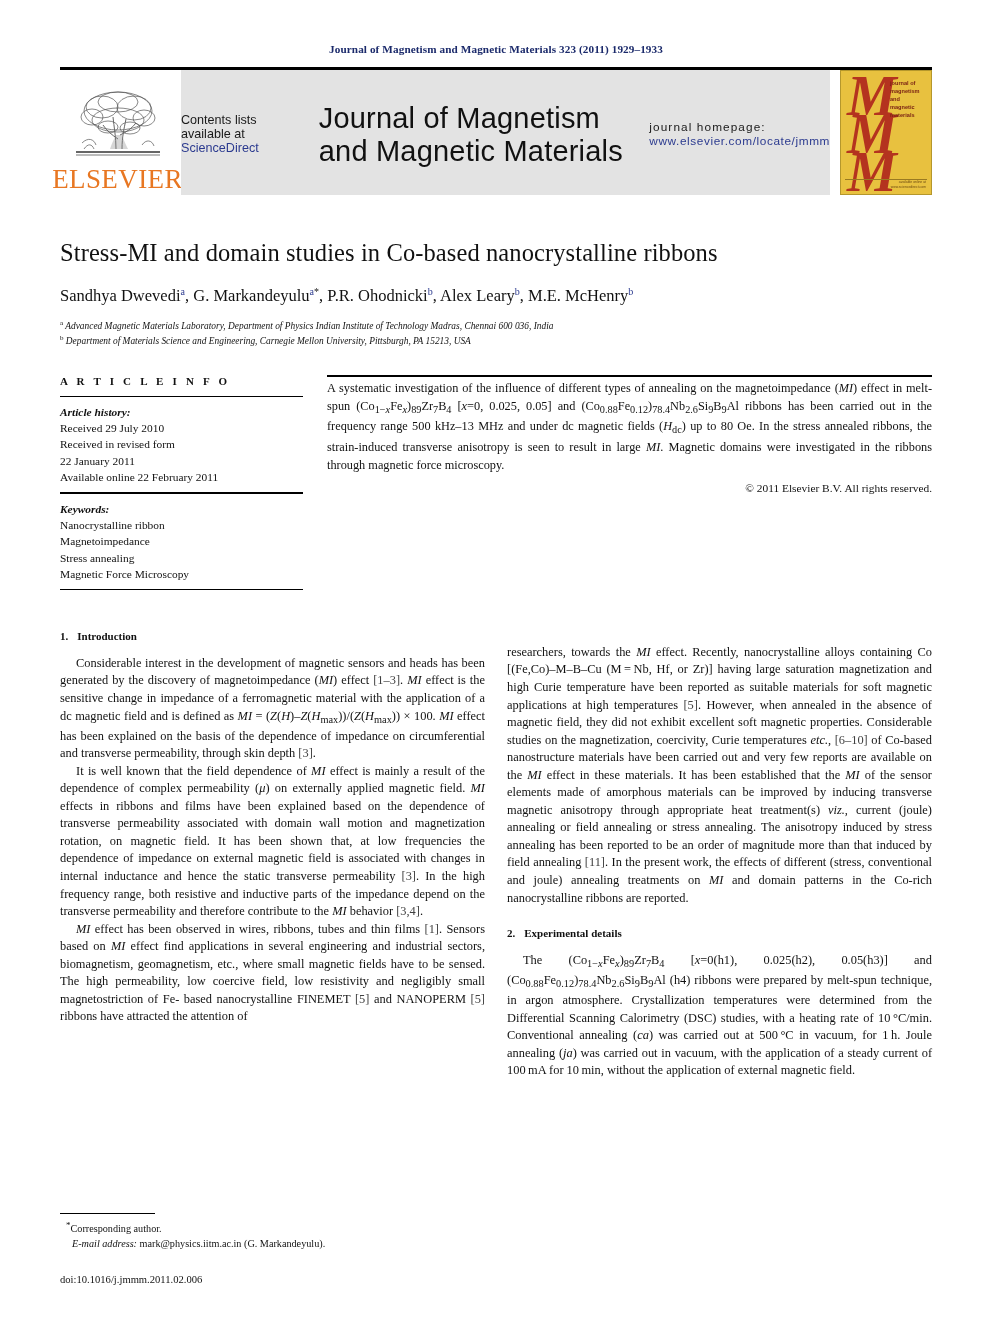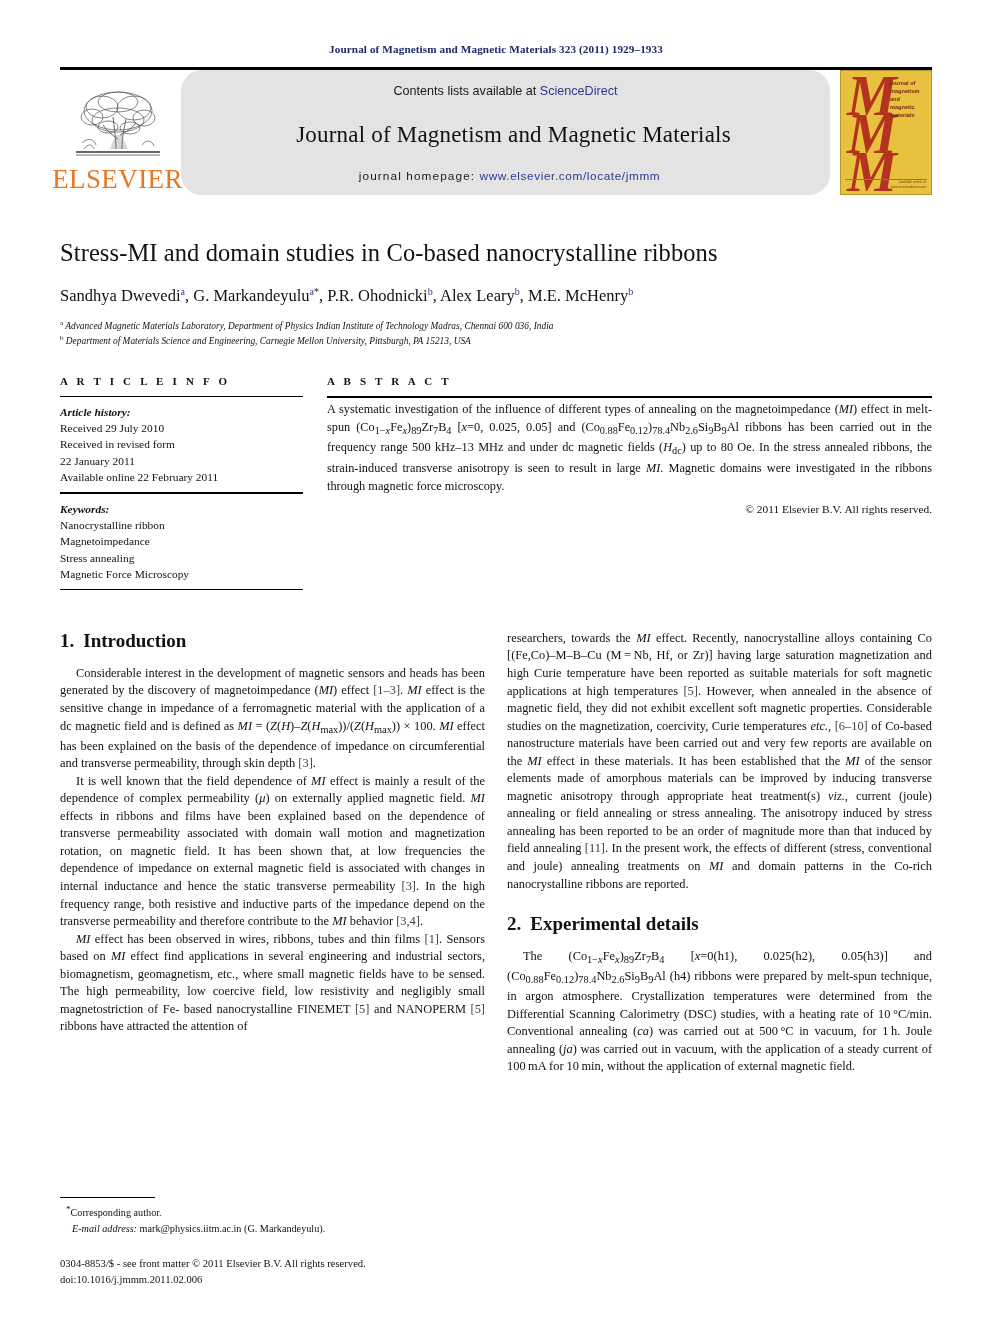--- a/index.html
+++ b/index.html
@@ -52,37 +52,36 @@
     letter-spacing: 0.4px;
     color: #E87722;
     font-weight: normal;
     line-height: 1;
     margin-top: 1px;
   }
   .banner {
     flex: 1 1 auto;
     background: #e3e3e3;
     display: flex;
-    flex-direction: column;
+    flex-direction: row;
     justify-content: space-between;
     align-items: center;
     padding: 14px 0 12px 0;
     margin-left: 6px;
     margin-right: 10px;
-    border-radius: 21px;
   }
   .banner-top {
     font-family: "Liberation Sans", sans-serif;
     font-size: 12.6px;
     color: #1a1a1a;
   }
   .banner-top .sd { color: #2b3a8f; }
   .banner-title {
-    font-family: Liberation Serif, serif;
-    font-size: 23px;
+    font-family: Liberation Sans, sans-serif;
+    font-size: 29px;
     color: #111;
     letter-spacing: 0.2px;
     margin: 6px 0 4px 16px;
   }
   .banner-bottom {
     font-family: "Liberation Sans", sans-serif;
     font-size: 11.8px;
     color: #1a1a1a;
     letter-spacing: 1.1px;
     padding-left: 8px;
@@ -192,25 +191,25 @@
     color: #111;
   }
 
   
   .body-cols {
     margin-top: 40px;
     display: flex;
     gap: 22px;
   }
   .bcol { width: 425px; flex: 0 0 425px; position: relative; }
-  .bcol.right { flex: 1 1 auto; width: auto; }
+  .bcol.right { flex: 1 1 auto; width: auto; margin-top: 14px; }
 
   h2.num-head {
     font-family: "Liberation Serif", serif;
-    font-size: 19px;
+    font-size: 11px;
     font-weight: bold;
     margin: 0 0 13px 0;
     color: #111;
   }
   h2.num-head .n { margin-right: 9px; }
 
   p.para {
     margin: 0;
     font-size: 12.4px;
     line-height: 1.415;
@@ -349,21 +348,20 @@
         <div class="lbl">Keywords:</div>
         <div>Nanocrystalline ribbon</div>
         <div>Magnetoimpedance</div>
         <div>Stress annealing</div>
         <div>Magnetic Force Microscopy</div>
       </div>
       <div class="rule-thin"></div>
     </div>
 
     <div class="col-abs">
-      <div class="sec-head">A B S T R A C T</div>
       <div class="rule-thick"></div>
       <div class="abstract-body">A systematic investigation of the influence of different types of annealing on the magnetoimpedance (<i>MI</i>) effect in melt-spun (Co<sub>1−<i>x</i></sub>Fe<sub><i>x</i></sub>)<sub>89</sub>Zr<sub>7</sub>B<sub>4</sub> [<i>x</i>=0, 0.025, 0.05] and (Co<sub>0.88</sub>Fe<sub>0.12</sub>)<sub>78.4</sub>Nb<sub>2.6</sub>Si<sub>9</sub>B<sub>9</sub>Al ribbons has been carried out in the frequency range 500 kHz–13 MHz and under dc magnetic fields (<i>H</i><sub>dc</sub>) up to 80 Oe. In the stress annealed ribbons, the strain-induced transverse anisotropy is seen to result in large <i>MI</i>. Magnetic domains were investigated in the ribbons through magnetic force microscopy.</div>
       <div class="copyright">© 2011 Elsevier B.V. All rights reserved.</div>
     </div>
   </div>
 
   <div class="body-cols">
 
     <div class="bcol left">
       <h2 class="num-head">
@@ -388,18 +386,17 @@
 
       <p class="para">The (Co<sub>1−<i>x</i></sub>Fe<sub><i>x</i></sub>)<sub>89</sub>Zr<sub>7</sub>B<sub>4</sub> [<i>x</i>=0(h1), 0.025(h2), 0.05(h3)] and (Co<sub>0.88</sub>Fe<sub>0.12</sub>)<sub>78.4</sub>Nb<sub>2.6</sub>Si<sub>9</sub>B<sub>9</sub>Al (h4) ribbons were prepared by melt-spun technique, in argon atmosphere. Crystallization temperatures were determined from the Differential Scanning Calorimetry (DSC) studies, with a heating rate of 10 °C/min. Conventional annealing (<i>ca</i>) was carried out at 500 °C in vacuum, for 1 h. Joule annealing (<i>ja</i>) was carried out in vacuum, with the application of a steady current of 100 mA for 10 min, without the application of external magnetic field.</p>
     </div>
   </div>
 
   <div class="footnote-wrap">
     <div class="fn-rule"></div>
     <div class="fn-line"><span class="star">*</span><span>Corresponding author.</span></div>
     <div class="fn-line" style="padding-left:18px;"><i>E-mail address:</i> <span>mark@physics.iitm.ac.in (G. Markandeyulu).</span></div>
     <div class="imprint">
-      <div>0304-8853/$ - see front matter © 2011 Elsevier B.V. All rights reserved.</div>
       <div>doi:10.1016/j.jmmm.2011.02.006</div>
     </div>
   </div>
 
 </div>
 
 </body></html>

